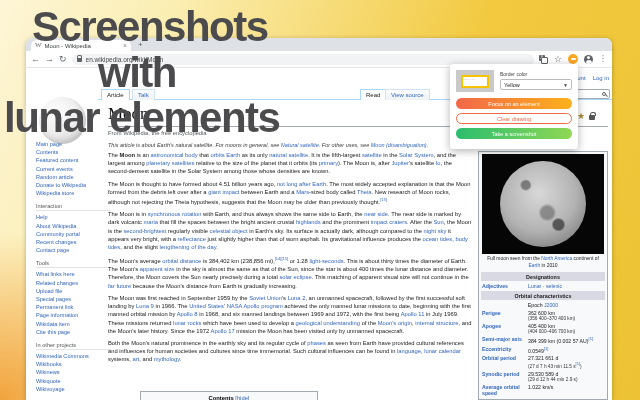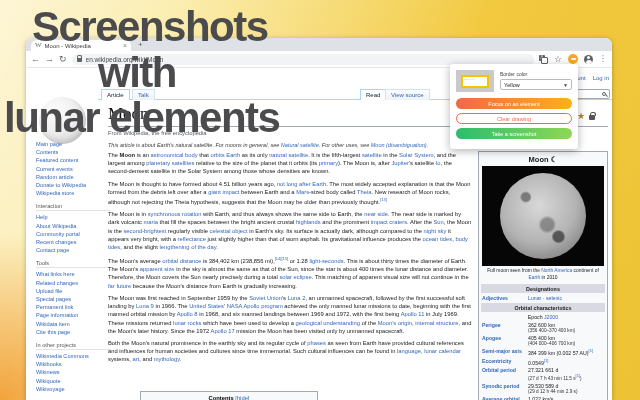--- a/index.html
+++ b/index.html
@@ -226,21 +226,20 @@
           <p>The Moon was first reached in September 1959 by the <a class="wl">Soviet Union</a>'s <a class="wl">Luna 2</a>, an unmanned spacecraft, followed by the first successful soft landing by <a class="wl">Luna 9</a> in 1966. The <a class="wl">United States</a>' <a class="wl">NASA</a> <a class="wl">Apollo program</a> achieved the only manned lunar missions to date, beginning with the first manned orbital mission by <a class="wl">Apollo 8</a> in 1968, and six manned landings between 1969 and 1972, with the first being <a class="wl">Apollo 11</a> in July 1969. These missions returned <a class="wl">lunar rocks</a> which have been used to develop a <a class="wl">geological understanding</a> of the <a class="wl">Moon's origin</a>, <a class="wl">internal structure</a>, and the Moon's later history. Since the 1972 <a class="wl">Apollo 17</a> mission the Moon has been visited only by unmanned spacecraft.</p>
           <p>Both the Moon's natural prominence in the earthly sky and its regular cycle of <a class="wl">phases</a> as seen from Earth have provided cultural references and influences for human societies and cultures since time immemorial. Such cultural influences can be found in <a class="wl">language</a>, <a class="wl">lunar calendar</a> systems, <a class="wl">art</a>, and <a class="wl">mythology</a>.</p>
         </div>
 
       <div class="toc">
         <b>Contents</b>
         <a class="wl">[hide]</a>
       </div>
 
       <aside class="infobox">
-        <div class="ib-title">Moon ☾</div>
         <div class="ib-img">
           <div class="moonball"></div>
         </div>
         <div class="ib-caption">Full moon seen from the <a class="wl">North America</a> continent of <a class="wl">Earth</a> in 2010</div>
         <div class="ib-head">Designations</div>
         <div class="ib-row">
           <span class="ib-l wl">Adjectives</span>
           <span class="adjv"><a class="wl">Lunar</a> · <a class="wl">selenic</a></span>
         </div>
         <div class="ib-head">Orbital characteristics</div>

